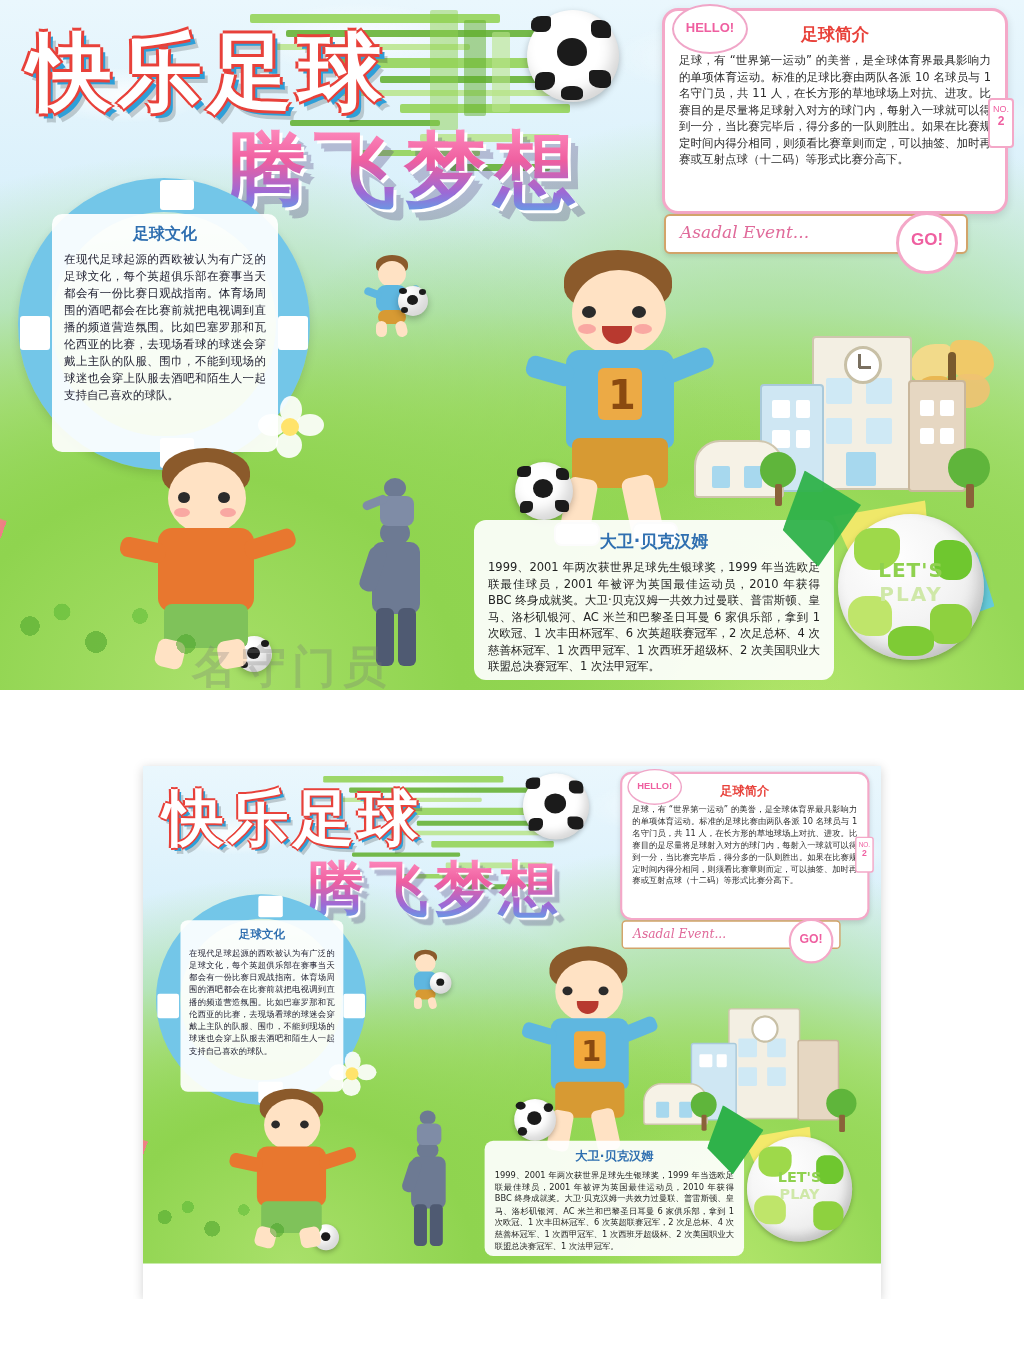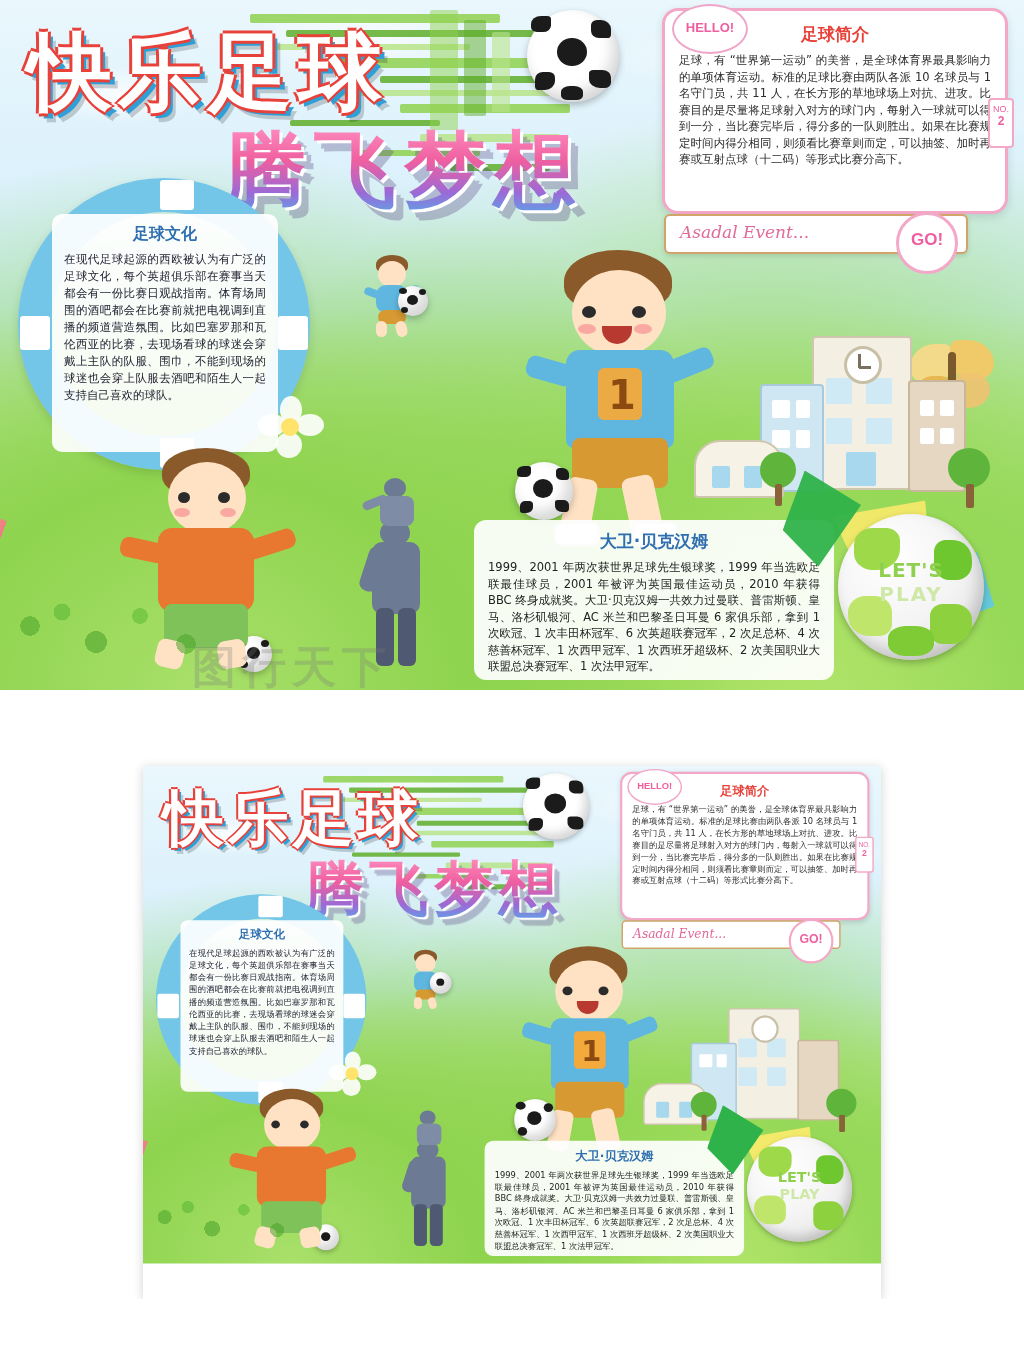--- a/index.html
+++ b/index.html
@@ -339,21 +339,21 @@
   </div>
 
   <div style="position:absolute;left:0;top:586px;width:230px;height:104px;opacity:.55;
               background:
                 radial-gradient(circle 16px at 30px 40px,#4ca52c 60%,transparent 61%),
                 radial-gradient(circle 14px at 62px 26px,#57b633 60%,transparent 61%),
                 radial-gradient(circle 18px at 96px 56px,#49a12a 60%,transparent 61%),
                 radial-gradient(circle 13px at 140px 30px,#5cbb37 60%,transparent 61%),
                 radial-gradient(circle 16px at 186px 58px,#4ca52c 60%,transparent 61%);"></div>
 
-  <div class="watermark" style="left:192px;top:638px;font-size:44px;">图行天下</div>
+  <div class="watermark" style="left:192px;top:638px;font-size:44px;">名守门员</div>
 </div>
 
 <div class="divider-gap"></div>
 
 <div id="poster2-wrap">
 <div class="poster" id="poster2">
 
   <div class="sky-clouds"></div>
   <div class="rainbow" style="left:-180px;top:60px;width:520px;height:520px;"></div>
 

